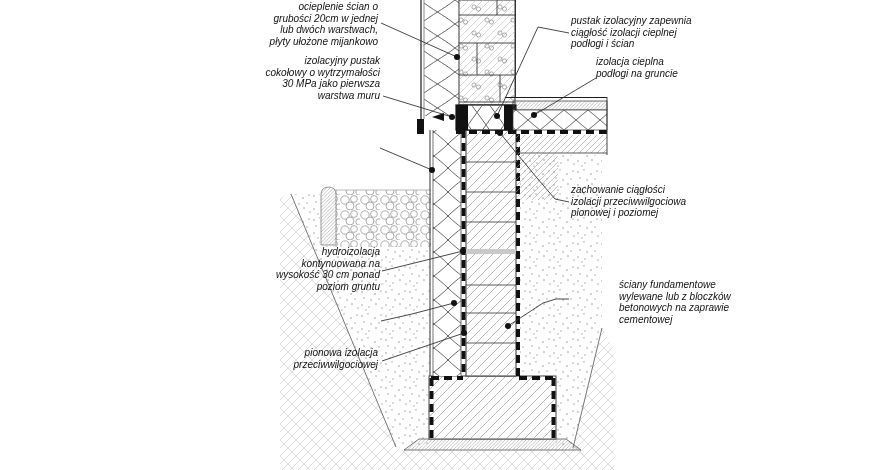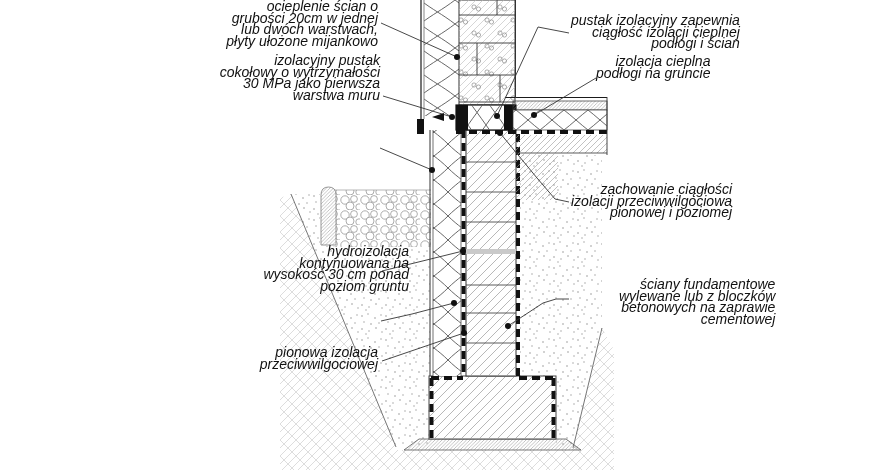--- a/index.html
+++ b/index.html
@@ -1,22 +1,22 @@
 <!DOCTYPE html>
 <html><head>
 <meta charset="utf-8">
 <style>
   html,body{margin:0;padding:0;background:#fff;}
   #stage{position:relative;width:885px;height:470px;background:#fff;overflow:hidden;
          font-family:"Liberation Sans",sans-serif;}
   #drawing{position:absolute;left:0;top:0;}
-  .lbl{position:absolute;font-style:italic;font-size:14px;line-height:11.6px;
+  .lbl{position:absolute;font-style:italic;font-size:10px;line-height:11.6px;
        color:#111;white-space:pre-line;}
   .lbl.r{text-align:right;}
-  .lbl.l{text-align:right;}
+  .lbl.l{text-align:left;}
 </style>
 </head>
 <body>
 
 <div id="stage">
 
   <svg id="drawing" width="885" height="470" viewBox="0 0 885 470" xmlns="http://www.w3.org/2000/svg">
     <defs>
 
       <pattern id="insW" patternUnits="userSpaceOnUse" width="35" height="24">
@@ -210,21 +210,21 @@
   </svg>
 
   <div class="lbl r" style="right:507px;top:1px;">ocieplenie ścian o
 grubości 20cm w jednej
 lub dwóch warstwach,
 płyty ułożone mijankowo</div>
   <div class="lbl r" style="right:505px;top:55px;">izolacyjny pustak
 cokołowy o wytrzymałości
 30 MPa jako pierwsza
 warstwa muru</div>
-  <div class="lbl r" style="right:476px;top:246px;">hydroizolacja
+  <div class="lbl r" style="right:505px;top:246px;">hydroizolacja
 kontynuowana na
 wysokość 30 cm ponad
 poziom gruntu</div>
   <div class="lbl r" style="right:507px;top:347px;">pionowa izolacja
 przeciwwilgociowej</div>
 
   <div class="lbl l" style="left:571px;top:15px;">pustak izolacyjny zapewnia
 ciągłość izolacji cieplnej
 podłogi i ścian</div>
   <div class="lbl l" style="left:596px;top:56px;">izolacja cieplna

